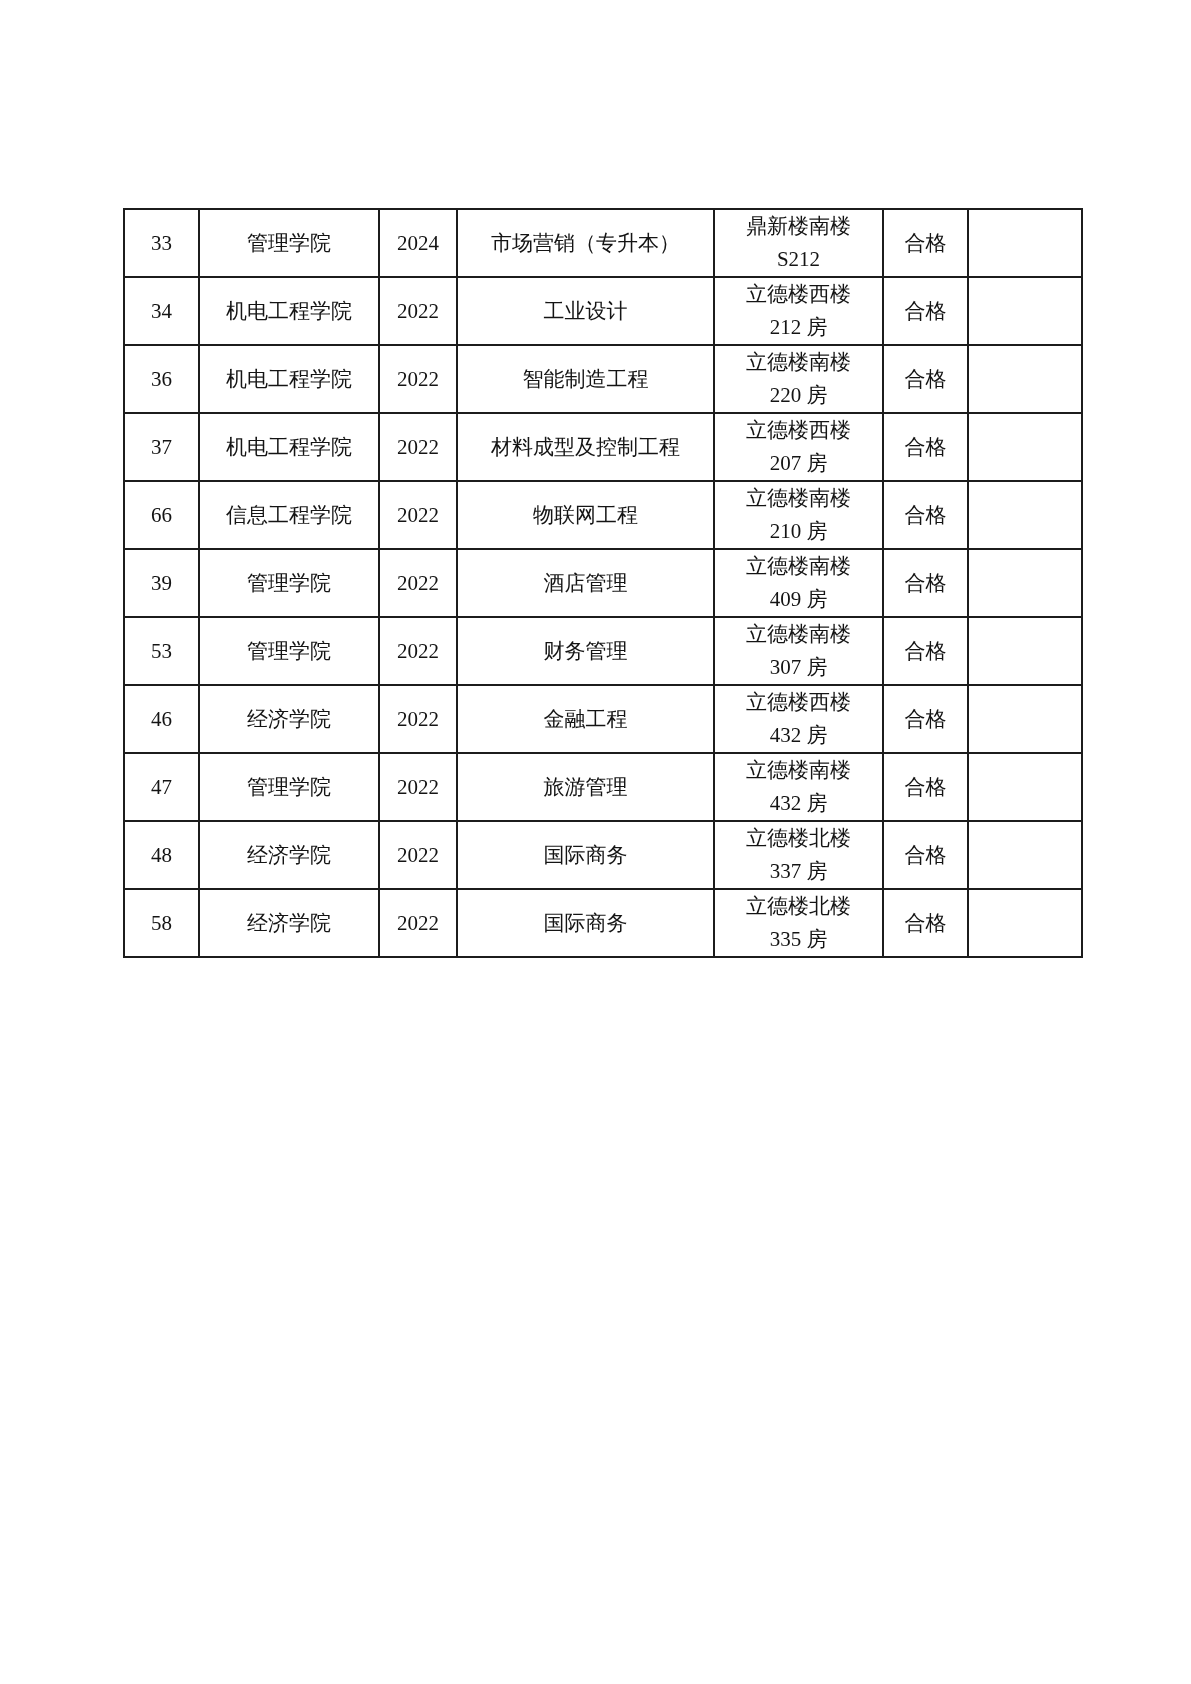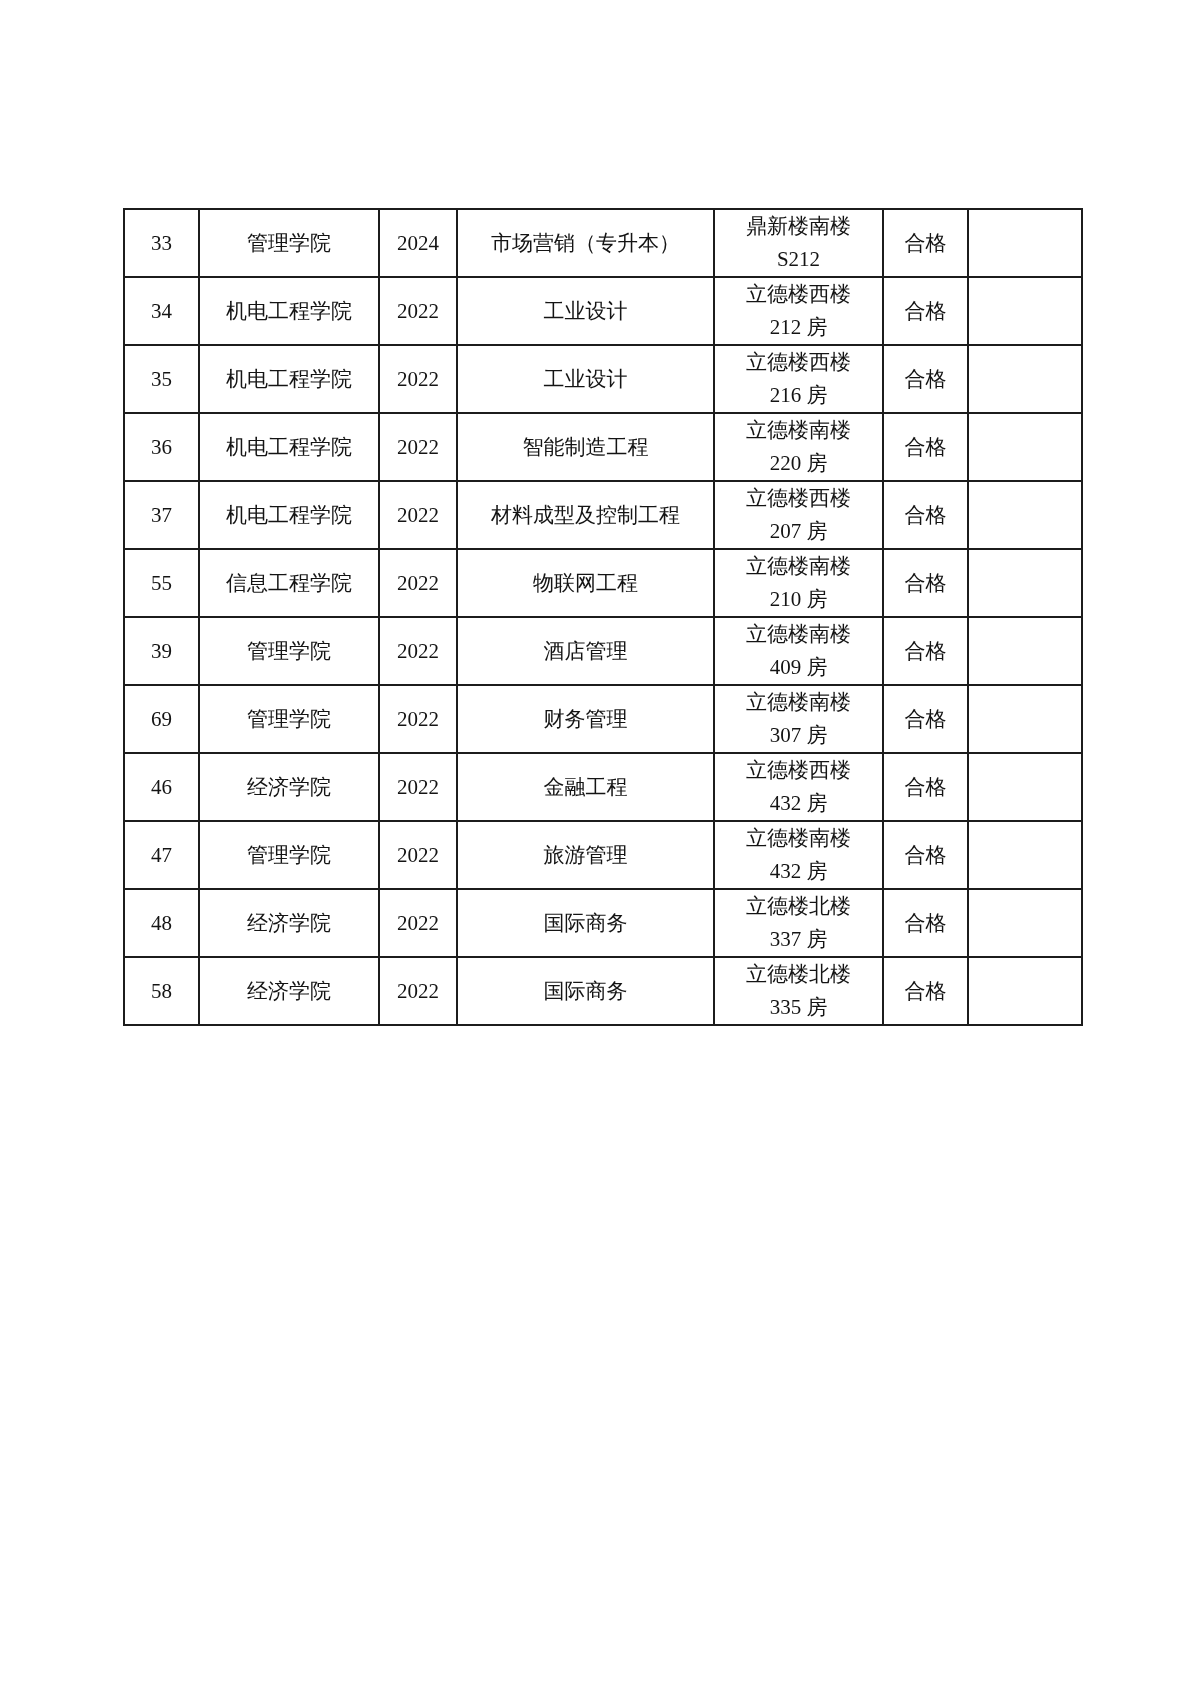--- a/index.html
+++ b/index.html
@@ -80,32 +80,20 @@
       <td class="cell-year">2022</td>
       <td class="cell-major">工业设计</td>
       <td class="cell-location">
         <span class="loc-line">立德楼西楼</span>
         <span class="loc-line">212 房</span>
       </td>
       <td class="cell-status">合格</td>
       <td class="cell-note"></td>
     </tr>
 
-    <tr>
-      <td class="cell-index">35</td>
-      <td class="cell-college">机电工程学院</td>
-      <td class="cell-year">2022</td>
-      <td class="cell-major">工业设计</td>
-      <td class="cell-location">
-        <span class="loc-line">立德楼西楼</span>
-        <span class="loc-line">216 房</span>
-      </td>
-      <td class="cell-status">合格</td>
-      <td class="cell-note"></td>
-    </tr>
 
     <tr>
       <td class="cell-index">36</td>
       <td class="cell-college">机电工程学院</td>
       <td class="cell-year">2022</td>
       <td class="cell-major">智能制造工程</td>
       <td class="cell-location">
         <span class="loc-line">立德楼南楼</span>
         <span class="loc-line">220 房</span>
       </td>
@@ -120,21 +108,21 @@
       <td class="cell-major">材料成型及控制工程</td>
       <td class="cell-location">
         <span class="loc-line">立德楼西楼</span>
         <span class="loc-line">207 房</span>
       </td>
       <td class="cell-status">合格</td>
       <td class="cell-note"></td>
     </tr>
 
     <tr>
-      <td class="cell-index">55</td>
+      <td class="cell-index">66</td>
       <td class="cell-college">信息工程学院</td>
       <td class="cell-year">2022</td>
       <td class="cell-major">物联网工程</td>
       <td class="cell-location">
         <span class="loc-line">立德楼南楼</span>
         <span class="loc-line">210 房</span>
       </td>
       <td class="cell-status">合格</td>
       <td class="cell-note"></td>
     </tr>
@@ -148,21 +136,21 @@
         <span class="loc-line">立德楼南楼</span>
         <span class="loc-line">409 房</span>
       </td>
       <td class="cell-status">合格</td>
       <td class="cell-note"></td>
     </tr>
 
 
 
     <tr>
-      <td class="cell-index">69</td>
+      <td class="cell-index">53</td>
       <td class="cell-college">管理学院</td>
       <td class="cell-year">2022</td>
       <td class="cell-major">财务管理</td>
       <td class="cell-location">
         <span class="loc-line">立德楼南楼</span>
         <span class="loc-line">307 房</span>
       </td>
       <td class="cell-status">合格</td>
       <td class="cell-note"></td>
     </tr>

